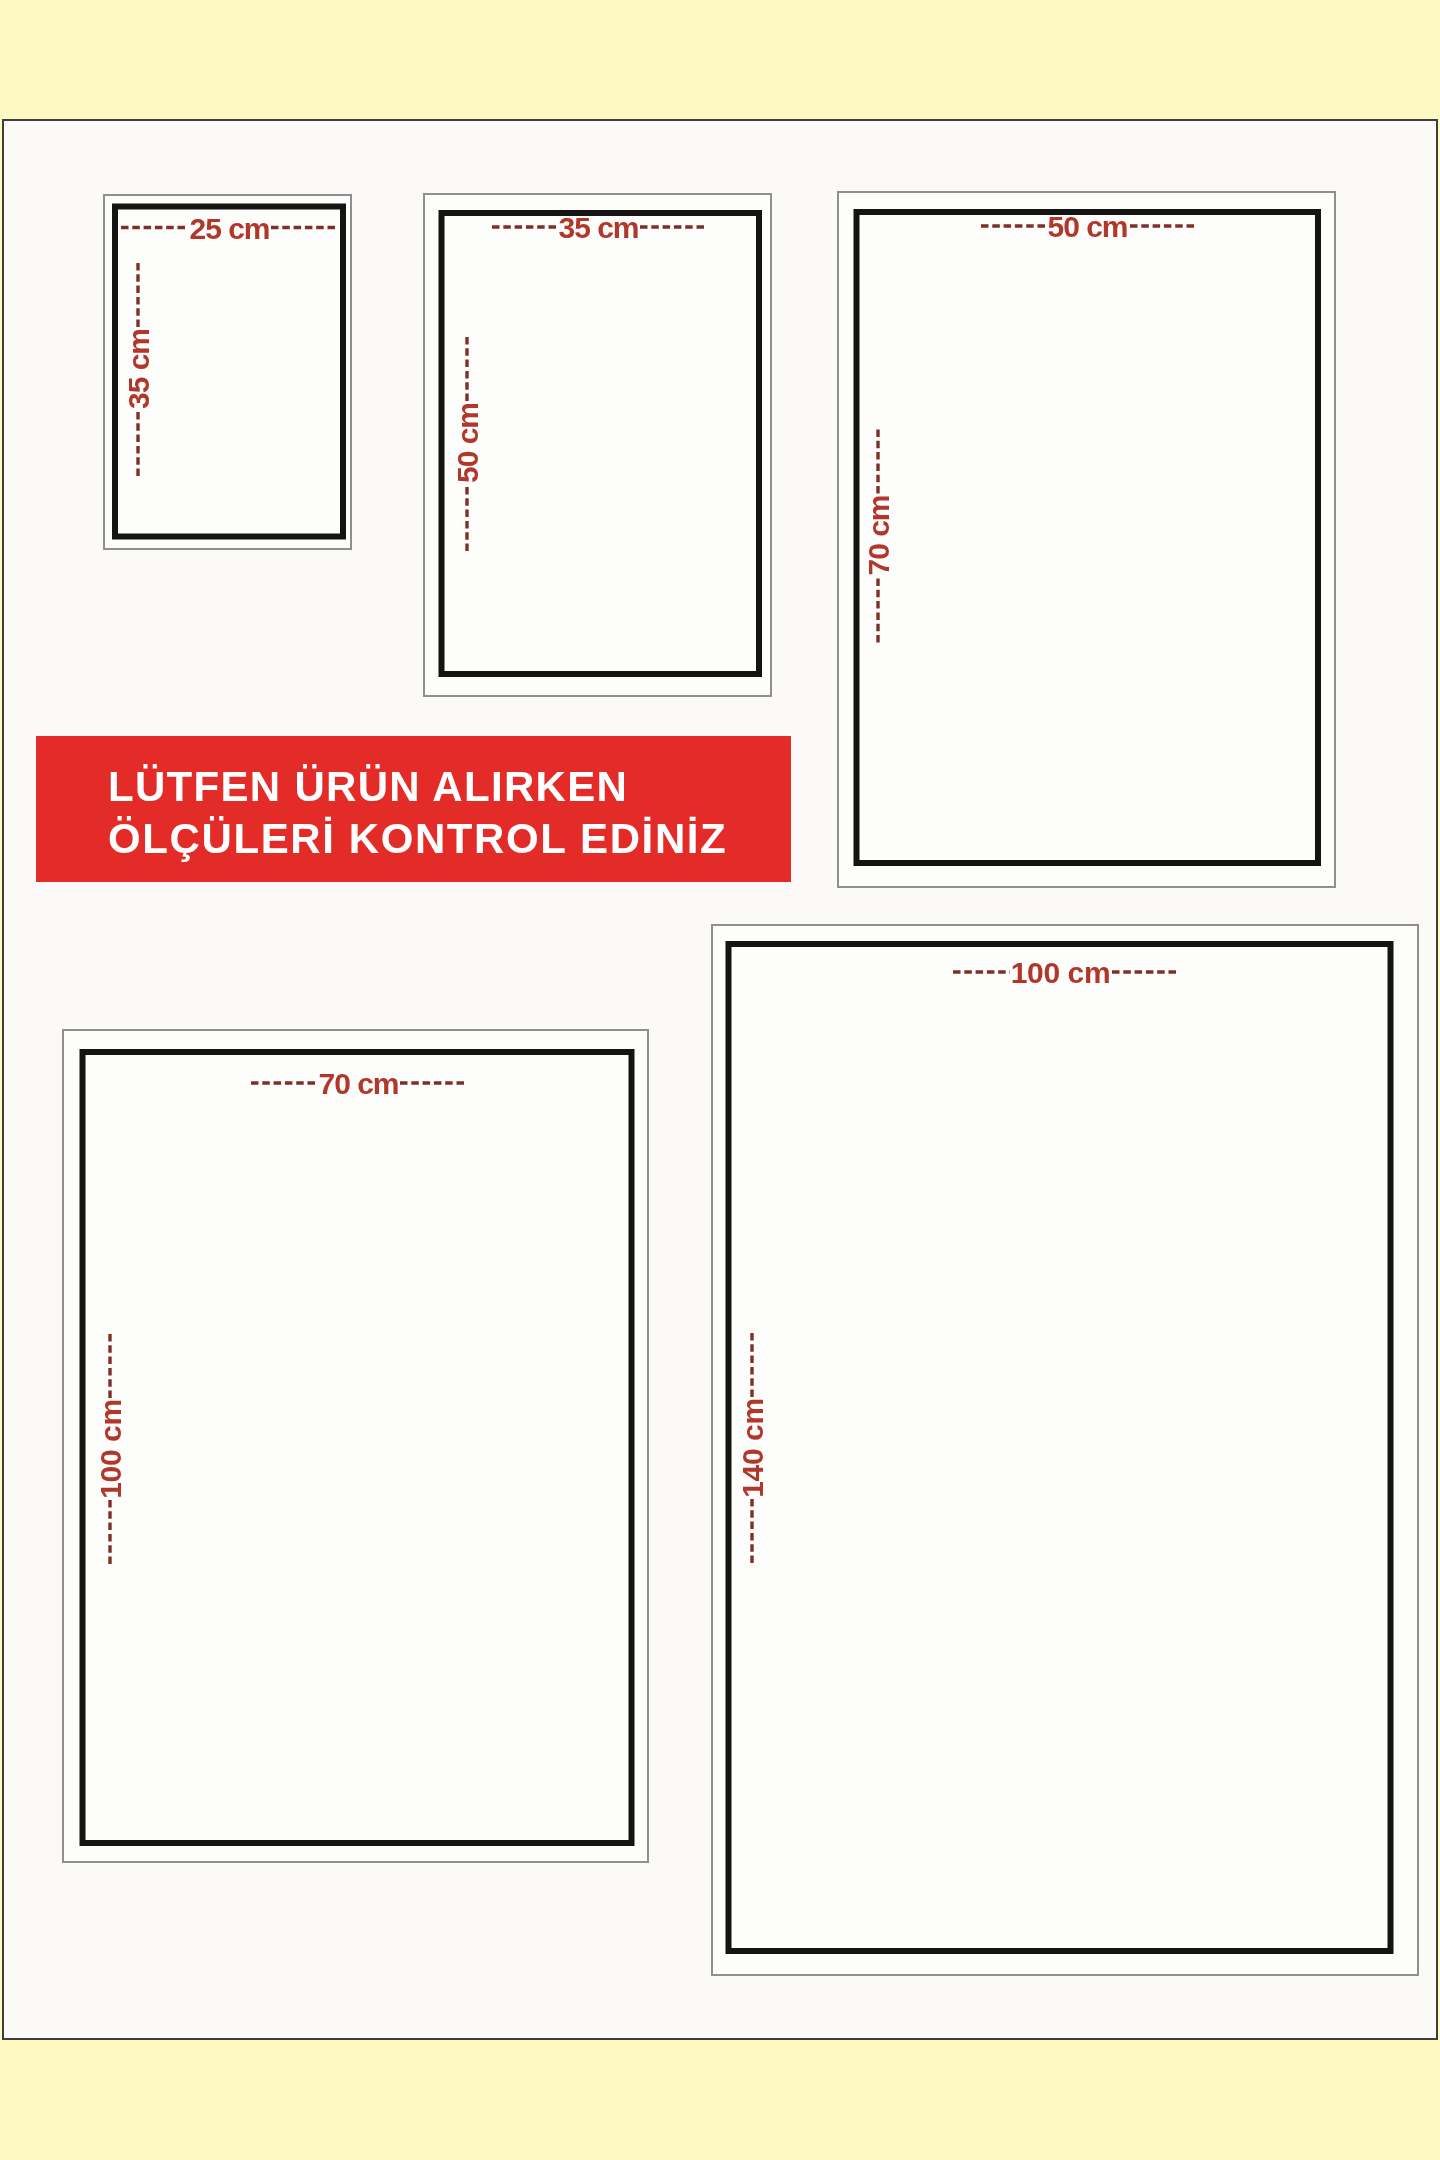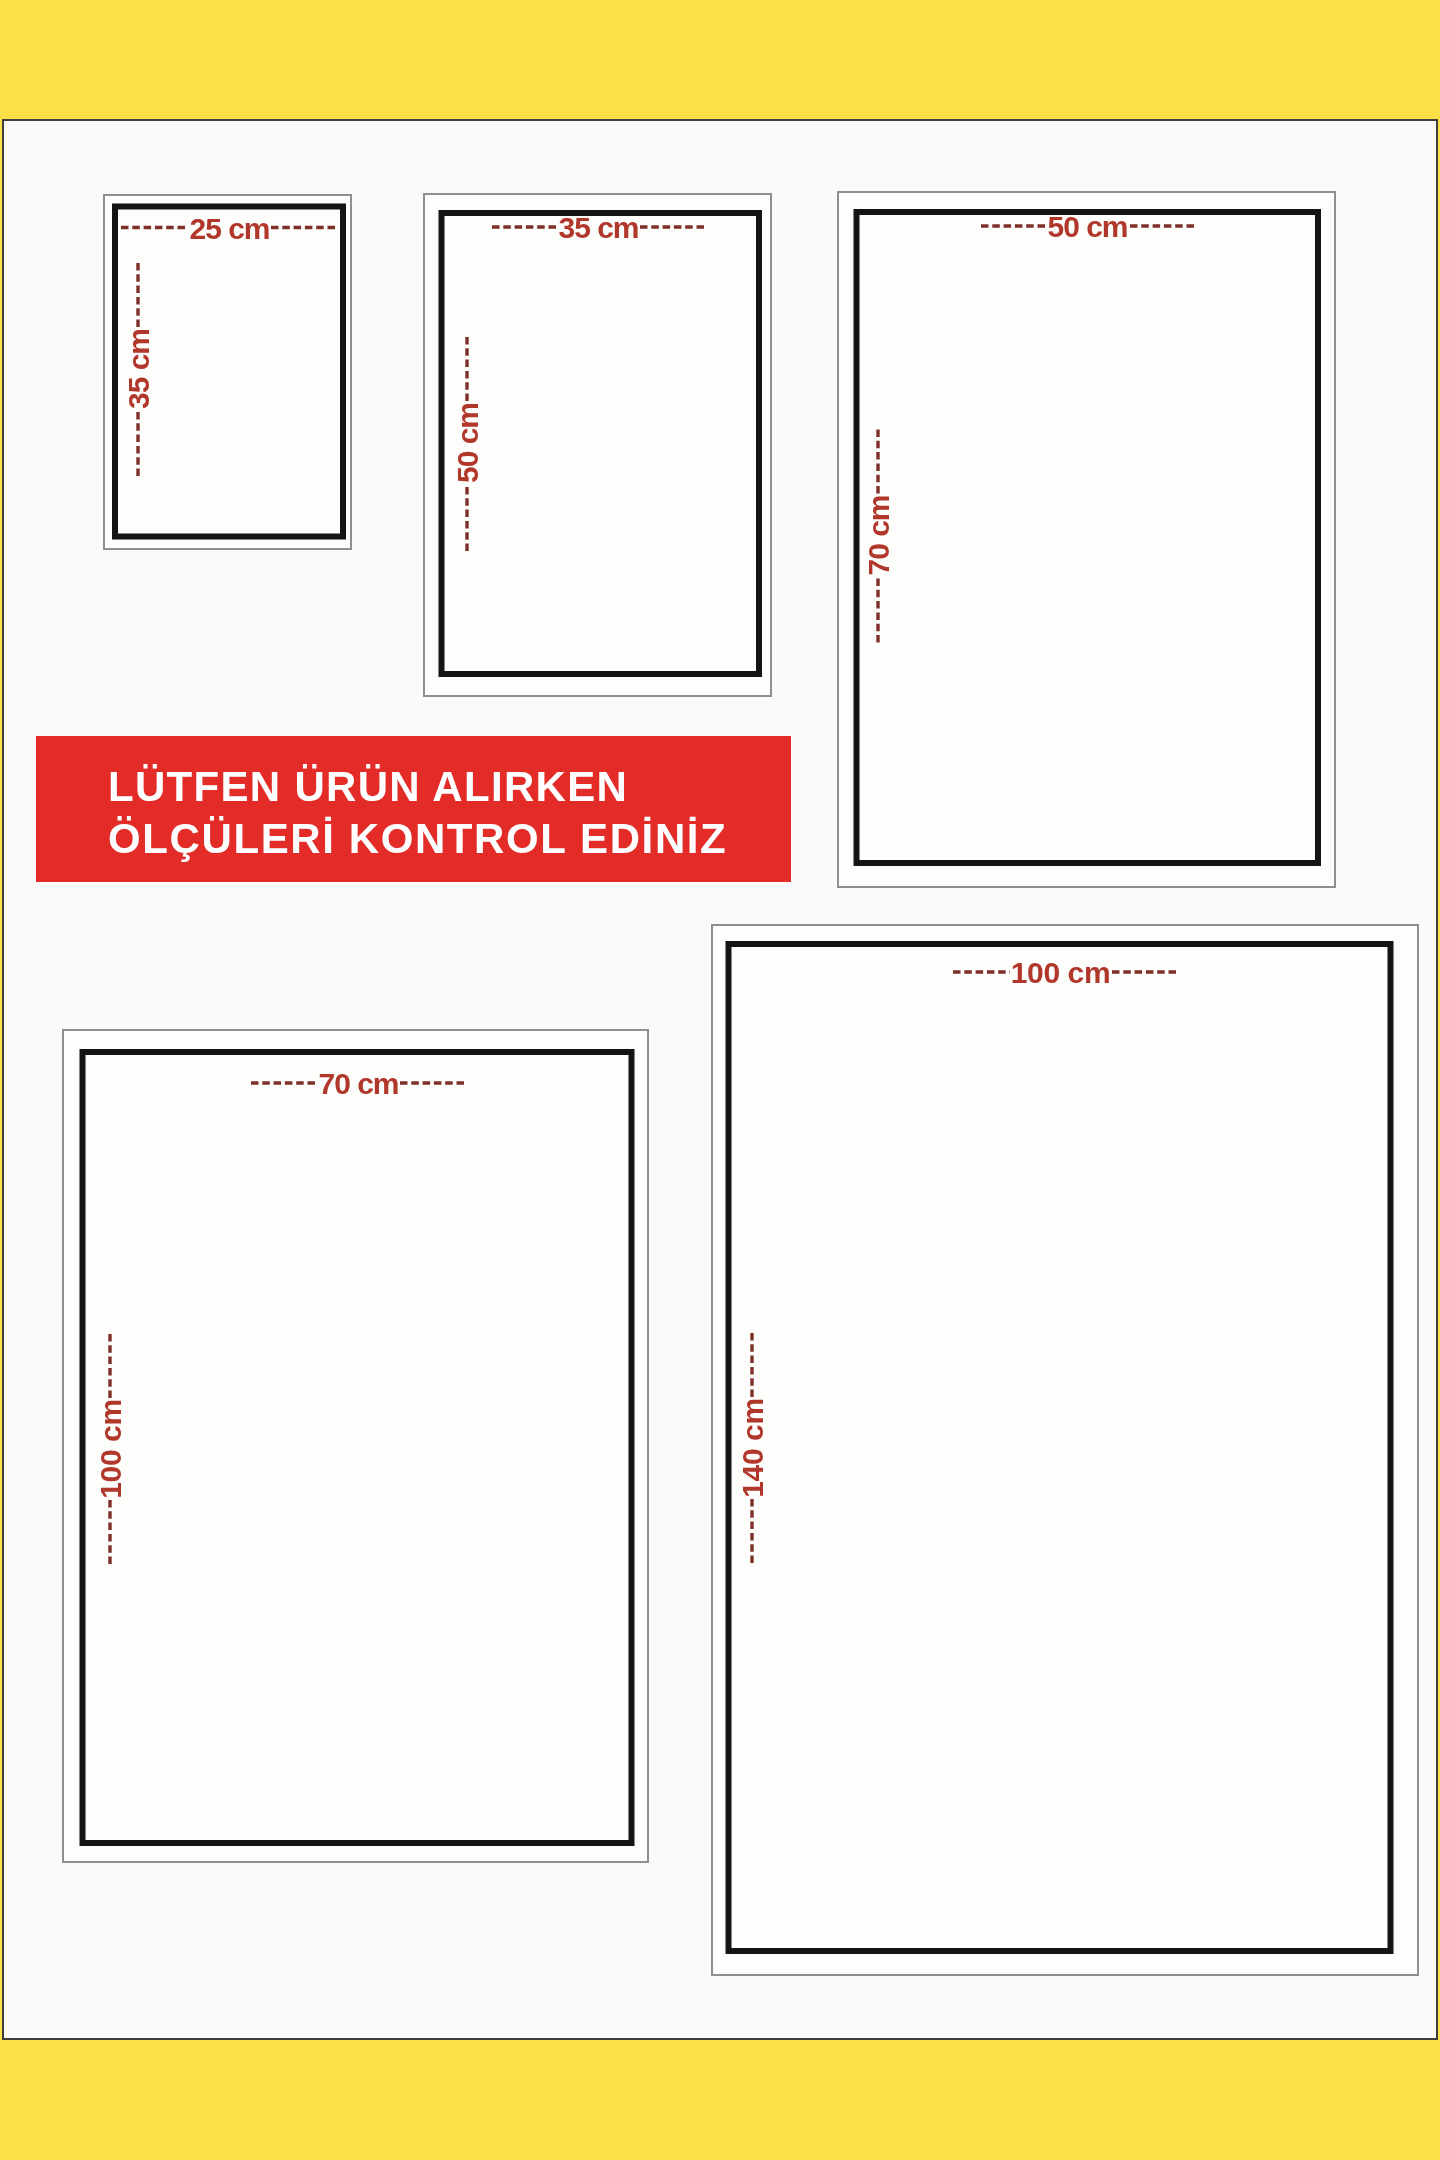--- a/index.html
+++ b/index.html
@@ -1,16 +1,16 @@
 <!DOCTYPE html>
 <html><head>
 <meta charset="utf-8">
 <style>
   html,body{margin:0;padding:0;background:#ffffff;}
-  .page{position:relative;width:1440px;height:2160px;background:#fde047;overflow:hidden;
+  .page{position:relative;width:1440px;height:2160px;background:#fef9c3;overflow:hidden;
         font-family:"Liberation Sans", sans-serif;}
   svg{display:block}
 </style>
 </head>
 <body>
 
 <div class="page">
 <svg width="1440" height="2160" viewBox="0 0 1440 2160" xmlns="http://www.w3.org/2000/svg">
 
   <rect x="3" y="120" width="1434" height="1919" fill="#fbfaf8" stroke="#3e3e3e" stroke-width="2"></rect>

